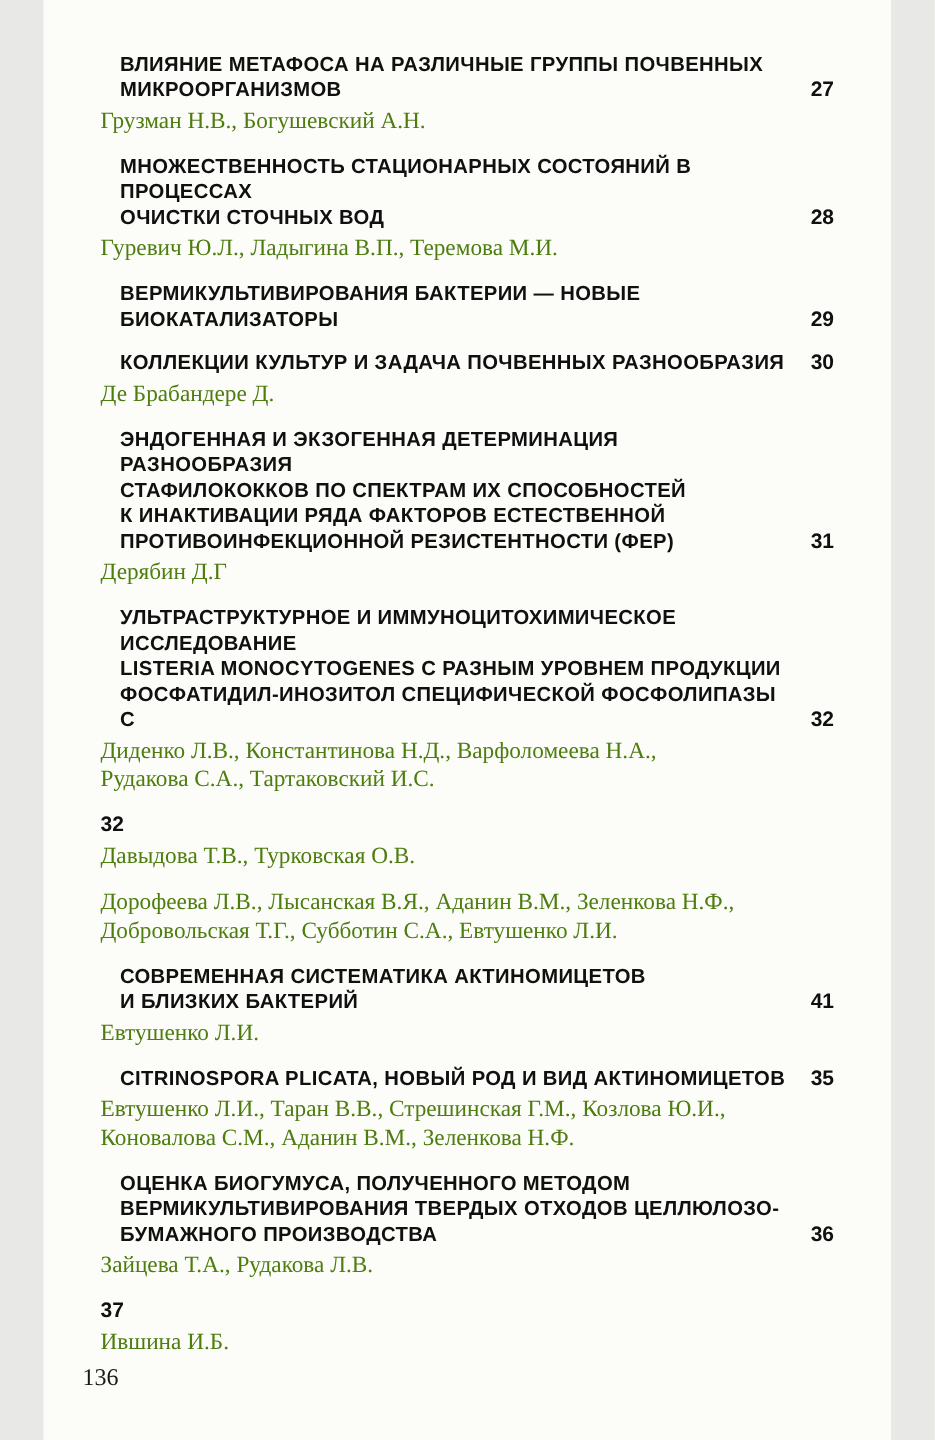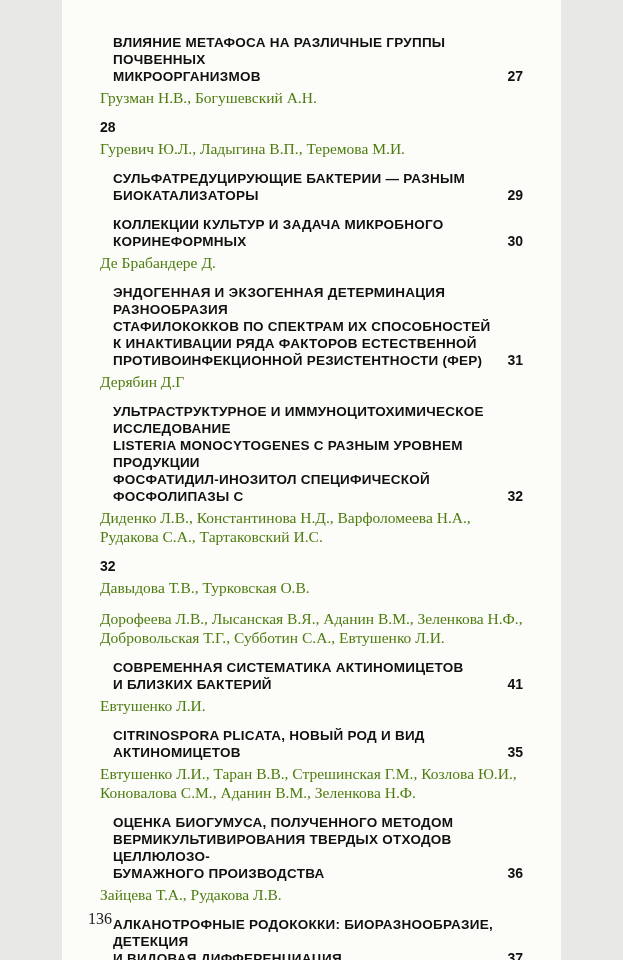--- a/index.html
+++ b/index.html
@@ -1,21 +1,21 @@
 <!DOCTYPE html>
 <html><head>
 <meta charset="utf-8">
 <style>
   html, body {
     margin: 0;
     padding: 0;
     background: #e8e8e6;
   }
   .page {
-    width: 499px;
+    width: 565px;
     height: 960px;
     margin: 0 auto;
     background: #fcfcf9;
     box-sizing: border-box;
     padding: 34px 38px 28px 38px;
     position: relative;
     color: #141414;
     font-family: "Liberation Serif", serif;
     overflow: hidden;
   }
@@ -72,35 +72,37 @@
     <div class="title-row">
       <div class="title">ВЛИЯНИЕ МЕТАФОСА НА РАЗЛИЧНЫЕ ГРУППЫ ПОЧВЕННЫХ
 МИКРООРГАНИЗМОВ</div>
       <div class="pageno">27</div>
     </div>
     <div class="authors">Грузман Н.В., Богушевский А.Н.</div>
   </div>
 
   <div class="entry">
     <div class="title-row">
+      <div class="title">МНОЖЕСТВЕННОСТЬ СТАЦИОНАРНЫХ СОСТОЯНИЙ В ПРОЦЕССАХ
+ОЧИСТКИ СТОЧНЫХ ВОД</div>
       <div class="pageno">28</div>
     </div>
     <div class="authors">Гуревич Ю.Л., Ладыгина В.П., Теремова М.И.</div>
   </div>
 
   <div class="entry">
     <div class="title-row">
-      <div class="title">СУЛЬФАТРЕДУЦИРУЮЩИЕ БАКТЕРИИ — РАЗНЫМ БИОКАТАЛИЗАТОРЫ</div>
+      <div class="title">ВЕРМИКУЛЬТИВИРОВАНИЯ БАКТЕРИИ — НОВЫЕ БИОКАТАЛИЗАТОРЫ</div>
       <div class="pageno">29</div>
     </div>
   </div>
 
   <div class="entry">
     <div class="title-row">
-      <div class="title">КОЛЛЕКЦИИ КУЛЬТУР И ЗАДАЧА МИКРОБНОГО КОРИНЕФОРМНЫХ</div>
+      <div class="title">КОЛЛЕКЦИИ КУЛЬТУР И ЗАДАЧА ПОЧВЕННЫХ РАЗНООБРАЗИЯ</div>
       <div class="pageno">30</div>
     </div>
     <div class="authors">Де Брабандере Д.</div>
   </div>
 
   <div class="entry">
     <div class="title-row">
       <div class="title">ЭНДОГЕННАЯ И ЭКЗОГЕННАЯ ДЕТЕРМИНАЦИЯ РАЗНООБРАЗИЯ
 СТАФИЛОКОККОВ ПО СПЕКТРАМ ИХ СПОСОБНОСТЕЙ
 К ИНАКТИВАЦИИ РЯДА ФАКТОРОВ ЕСТЕСТВЕННОЙ
@@ -156,22 +158,20 @@
       <div class="title">ОЦЕНКА БИОГУМУСА, ПОЛУЧЕННОГО МЕТОДОМ
 ВЕРМИКУЛЬТИВИРОВАНИЯ ТВЕРДЫХ ОТХОДОВ ЦЕЛЛЮЛОЗО-
 БУМАЖНОГО ПРОИЗВОДСТВА</div>
       <div class="pageno">36</div>
     </div>
     <div class="authors">Зайцева Т.А., Рудакова Л.В.</div>
   </div>
 
   <div class="entry">
     <div class="title-row">
-      <div class="title">АЛКАНОТРОФНЫЕ РОДОКОККИ: БИОРАЗНООБРАЗИЕ, ДЕТЕКЦИЯ
-И ВИДОВАЯ ДИФФЕРЕНЦИАЦИЯ</div>
       <div class="pageno">37</div>
     </div>
     <div class="authors">Ившина И.Б.</div>
   </div>
 
   <div class="footer-pagenum">136</div>
 
 </div>
 
 </body></html>

